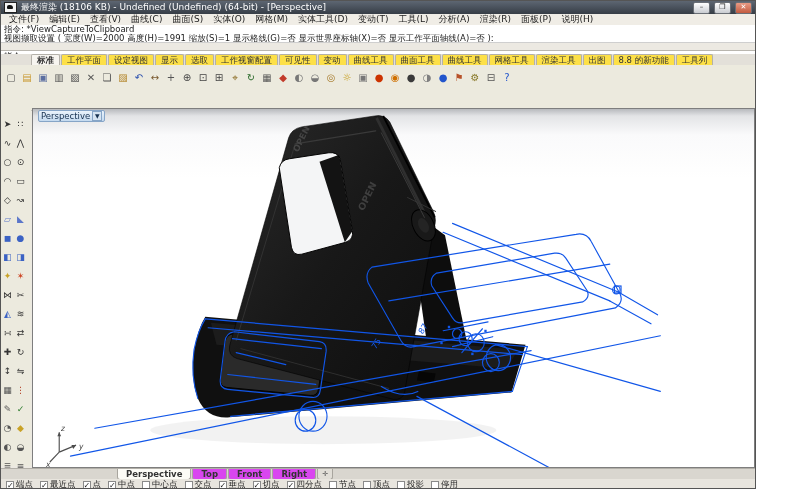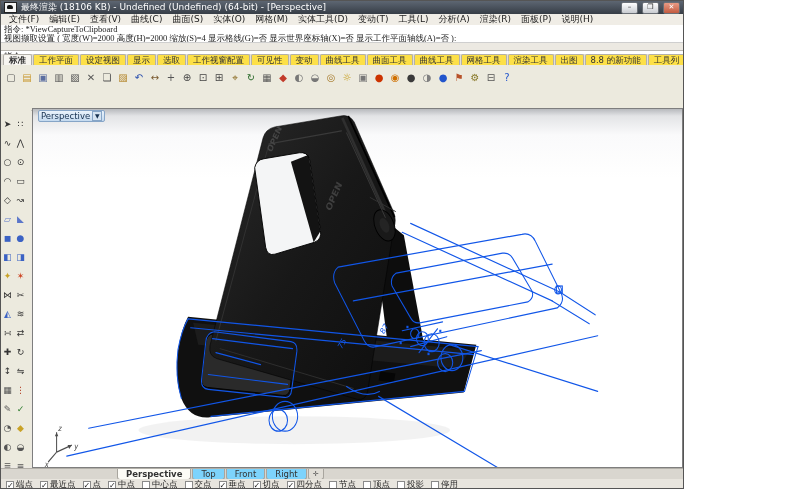--- a/index.html
+++ b/index.html
@@ -1,45 +1,45 @@
 <!DOCTYPE html>
 <html><head>
 <meta charset="utf-8">
 <style>
   html,body{margin:0;padding:0;}
-  .app{position:relative;width:684px;height:489px;background:#ece9e2;overflow:hidden;
+  .app{position:relative;width:756px;height:489px;background:#ece9e2;overflow:hidden;
        font-family:"DejaVu Sans","Liberation Sans",sans-serif;color:#222;
        border:1px solid #555;box-sizing:border-box;}
   
   .titlebar{position:absolute;top:0;left:0;right:0;height:13px;
     background:linear-gradient(#5d6672,#363d46);color:#fff;font-size:9px;line-height:13px;
     display:flex;align-items:center;gap:4px;padding:0 3px;}
   .appicon{width:11px;height:9px;background:#f5f5f5;border:1px solid #222;display:inline-block;
     position:relative;}
   .appicon:before{content:"";position:absolute;left:2px;top:2px;width:6px;height:4px;background:#111;border-radius:2px 3px 1px 1px;}
   .titletext{flex:1;white-space:nowrap;overflow:hidden;}
   .winbtn{width:15px;height:10px;font-size:7px;line-height:9px;text-align:center;color:#222;
     background:linear-gradient(#fefefe,#c9ccd1);border:1px solid #6a6f76;border-radius:2px;cursor:pointer;}
   .winbtn.close{background:linear-gradient(#e89a84,#c35b40);color:#fff;}
   
   .menubar{position:absolute;top:13px;left:0;right:0;height:11px;background:#f0ede6;
     border-bottom:1px solid #d7d4cd;display:flex;align-items:center;font-size:9px;padding:0 3px;}
   .menu-item{padding:0 5px;white-space:nowrap;cursor:pointer;}
   
   .cmdhist{position:absolute;top:24px;left:0;right:0;height:17px;background:#fff;
     border-bottom:1px solid #cfcfcf;font-size:8.5px;padding:0 3px;overflow:hidden;}
-  .cmdhist div{height:8.5px;line-height:8.5px;white-space:nowrap;font-family:Liberation Serif, serif;}
+  .cmdhist div{height:8.5px;line-height:8.5px;white-space:nowrap;}
   .cmdline{position:absolute;top:49px;left:0;right:0;height:11px;background:#fff;
     border-top:1px solid #b9b6af;border-bottom:1px solid #b9b6af;font-size:8.5px;line-height:11px;padding:0 3px;}
   
   .tabstrip{position:absolute;top:53px;left:0;right:0;height:11px;background:#e3e0d9;
     display:flex;align-items:flex-end;font-size:8.5px;padding:0 2px;gap:1px;}
   .ttab{padding:0 5px;height:10px;line-height:10px;background:#fde047;border:1px solid #b3b0a9;
     border-bottom:none;border-radius:2px 2px 0 0;white-space:nowrap;cursor:pointer;color:#333;}
-  .ttab.active{background:#f7f5f0;font-weight:bold;}
+  .ttab.active{background:#f7f5f0;font-weight:bold;margin-left:28px;}
   
   .toolbar{position:absolute;top:64px;left:0;right:0;height:43px;background:#eceade;
     border-bottom:1px solid #c6c3bc;padding:1px 2px;}
   .tbicon{display:inline-block;width:14px;height:14px;font-size:10px;line-height:14px;
     text-align:center;margin:0 1px;cursor:pointer;}
   
   .sidebar{position:absolute;top:107px;left:0;width:30px;bottom:22px;background:#eceade;
     padding-top:4px;box-sizing:border-box;}
   .sidebar .tbicon{width:13px;height:13px;font-size:9px;line-height:13px;margin:0;}
   
@@ -48,22 +48,22 @@
     background:linear-gradient(#b7b9bd 0px,#e3e4e6 7px,#fafafb 26px,#ffffff 70px);}
   .vp-tab{position:absolute;top:1px;left:5px;display:flex;align-items:center;gap:2px;
     background:linear-gradient(#eaf3fb,#c4daef);border:1px solid #86a5c7;border-radius:2px;
     font-size:8.5px;line-height:10px;padding:0 2px;color:#15304f;cursor:pointer;z-index:5;}
   .vp-tab .dd{display:inline-block;width:8px;height:8px;background:#d5e4f2;border:1px solid #86a5c7;
     font-size:6px;line-height:7px;text-align:center;color:#15304f;}
   .canvas{position:absolute;left:0;top:0;width:100%;height:100%;}
   
   .vtabs{position:absolute;top:467px;left:0;right:0;height:11px;background:#d9d6cf;
     border-top:1px solid #b2afa8;display:flex;align-items:flex-start;padding-left:116px;font-size:8.5px;}
-  .vtab{padding:0 8px;height:10px;line-height:10px;background:#7dd3fc;border:1px solid #a8a59e;
-    border-top:none;border-radius:0 0 3px 3px;margin-right:1px;cursor:pointer;color:#333;white-space:nowrap;}
+  .vtab{padding:0 8px;height:10px;line-height:10px;background:#d946ef;border:1px solid #a8a59e;
+    border-top:none;border-radius:0 0 3px 3px;margin-right:1px;cursor:pointer;color:#333;white-space:nowrap;font-weight:bold;}
   .vtab.active{background:#fcfbf6;font-weight:bold;}
   .vtab-add{width:14px;height:10px;line-height:10px;text-align:center;background:#e1ded7;
     border:1px solid #a8a59e;border-top:none;border-radius:0 0 3px 3px;font-size:7px;color:#555;cursor:pointer;}
   
   .statusbar{position:absolute;top:478px;left:0;right:0;height:11px;background:#e8e5de;
     display:flex;align-items:center;gap:7px;font-size:8.5px;padding:0 5px;color:#222;}
   .osnap{display:flex;align-items:center;gap:2px;cursor:pointer;white-space:nowrap;}
   .cb{width:8px;height:8px;background:#fff;border:1px solid #8a8a8a;font-size:8px;line-height:8px;
     text-align:center;color:#222;box-sizing:border-box;}
 </style>
@@ -92,21 +92,21 @@
       <span class="menu-item">变动(T)</span>
       <span class="menu-item">工具(L)</span>
       <span class="menu-item">分析(A)</span>
       <span class="menu-item">渲染(R)</span>
       <span class="menu-item">面板(P)</span>
       <span class="menu-item">说明(H)</span>
     </div>
 
   <div class="cmdhist">
     <div>指令: *ViewCaptureToClipboard</div>
-    <div>视图撷取设置 ( 宽度(W)=2000  高度(H)=2000  缩放(S)=4  显示格线(G)=否  显示世界座标轴(X)=否  显示工作平面轴线(A)=否 ):</div>
+    <div>视图撷取设置 ( 宽度(W)=2000  高度(H)=1991  缩放(S)=1  显示格线(G)=否  显示世界座标轴(X)=否  显示工作平面轴线(A)=否 ):</div>
   </div>
 
   <div class="cmdline">指令:</div>
 
   <div class="tabstrip">
       <span class="ttab active">标准</span>
       <span class="ttab">工作平面</span>
       <span class="ttab">设定视图</span>
       <span class="ttab">显示</span>
       <span class="ttab">选取</span>

